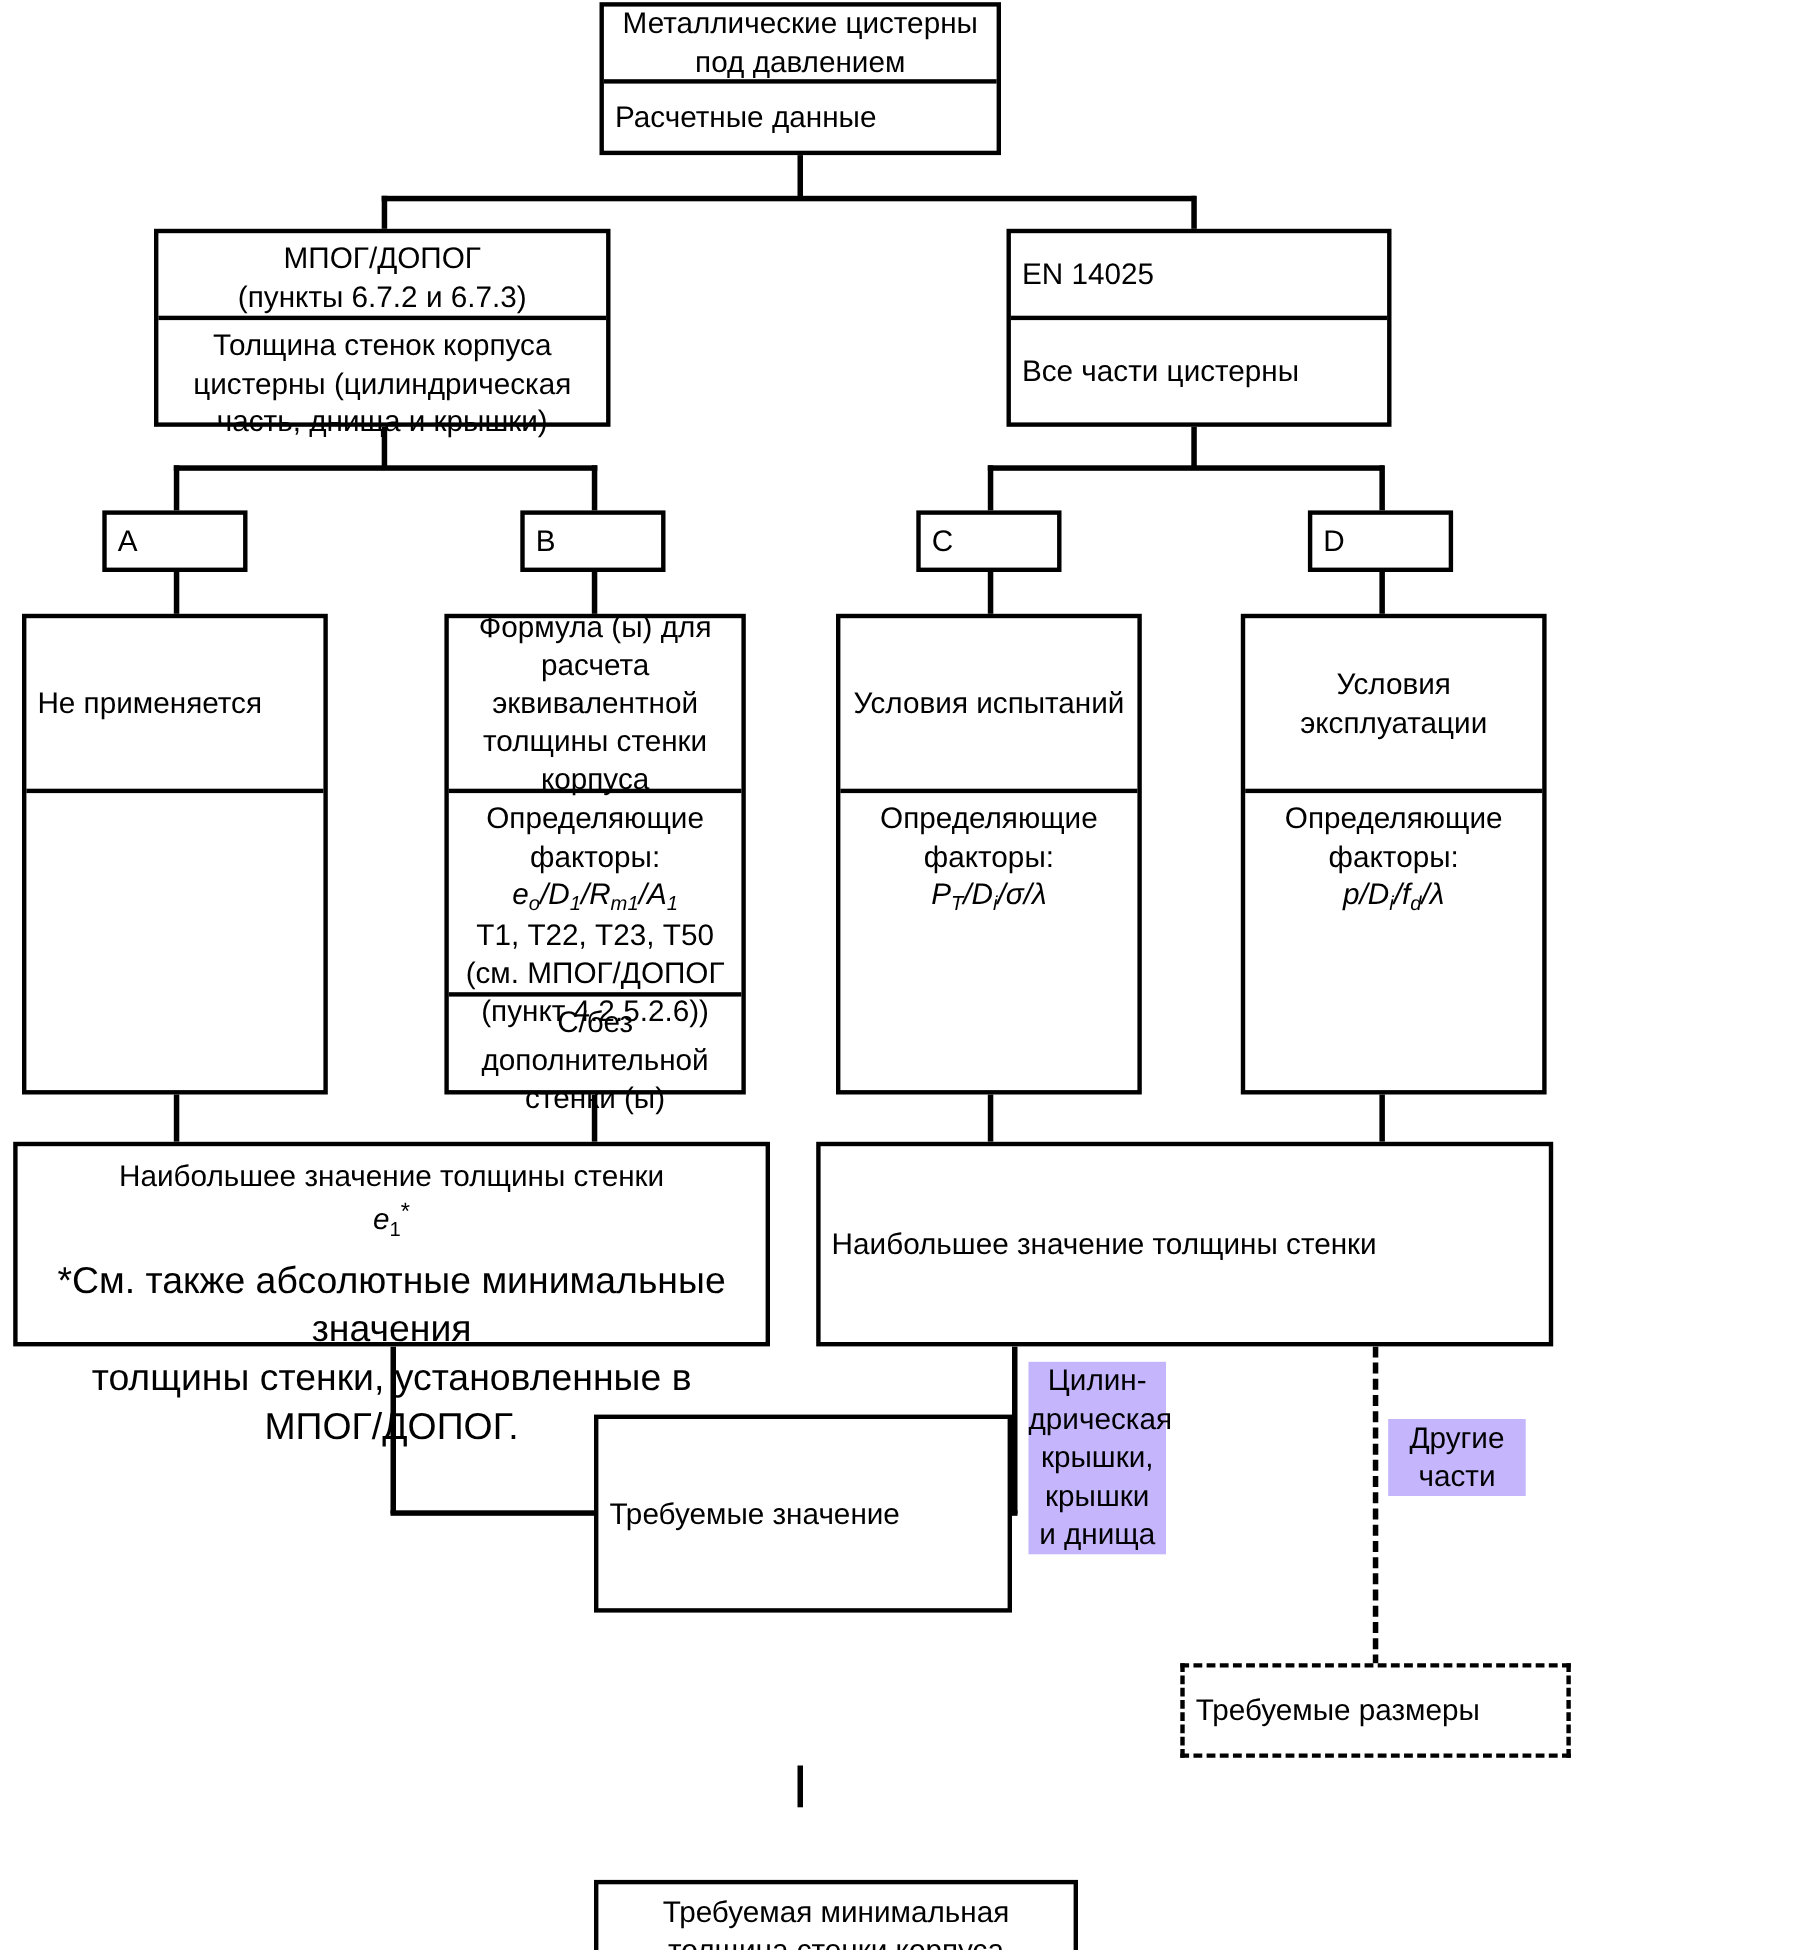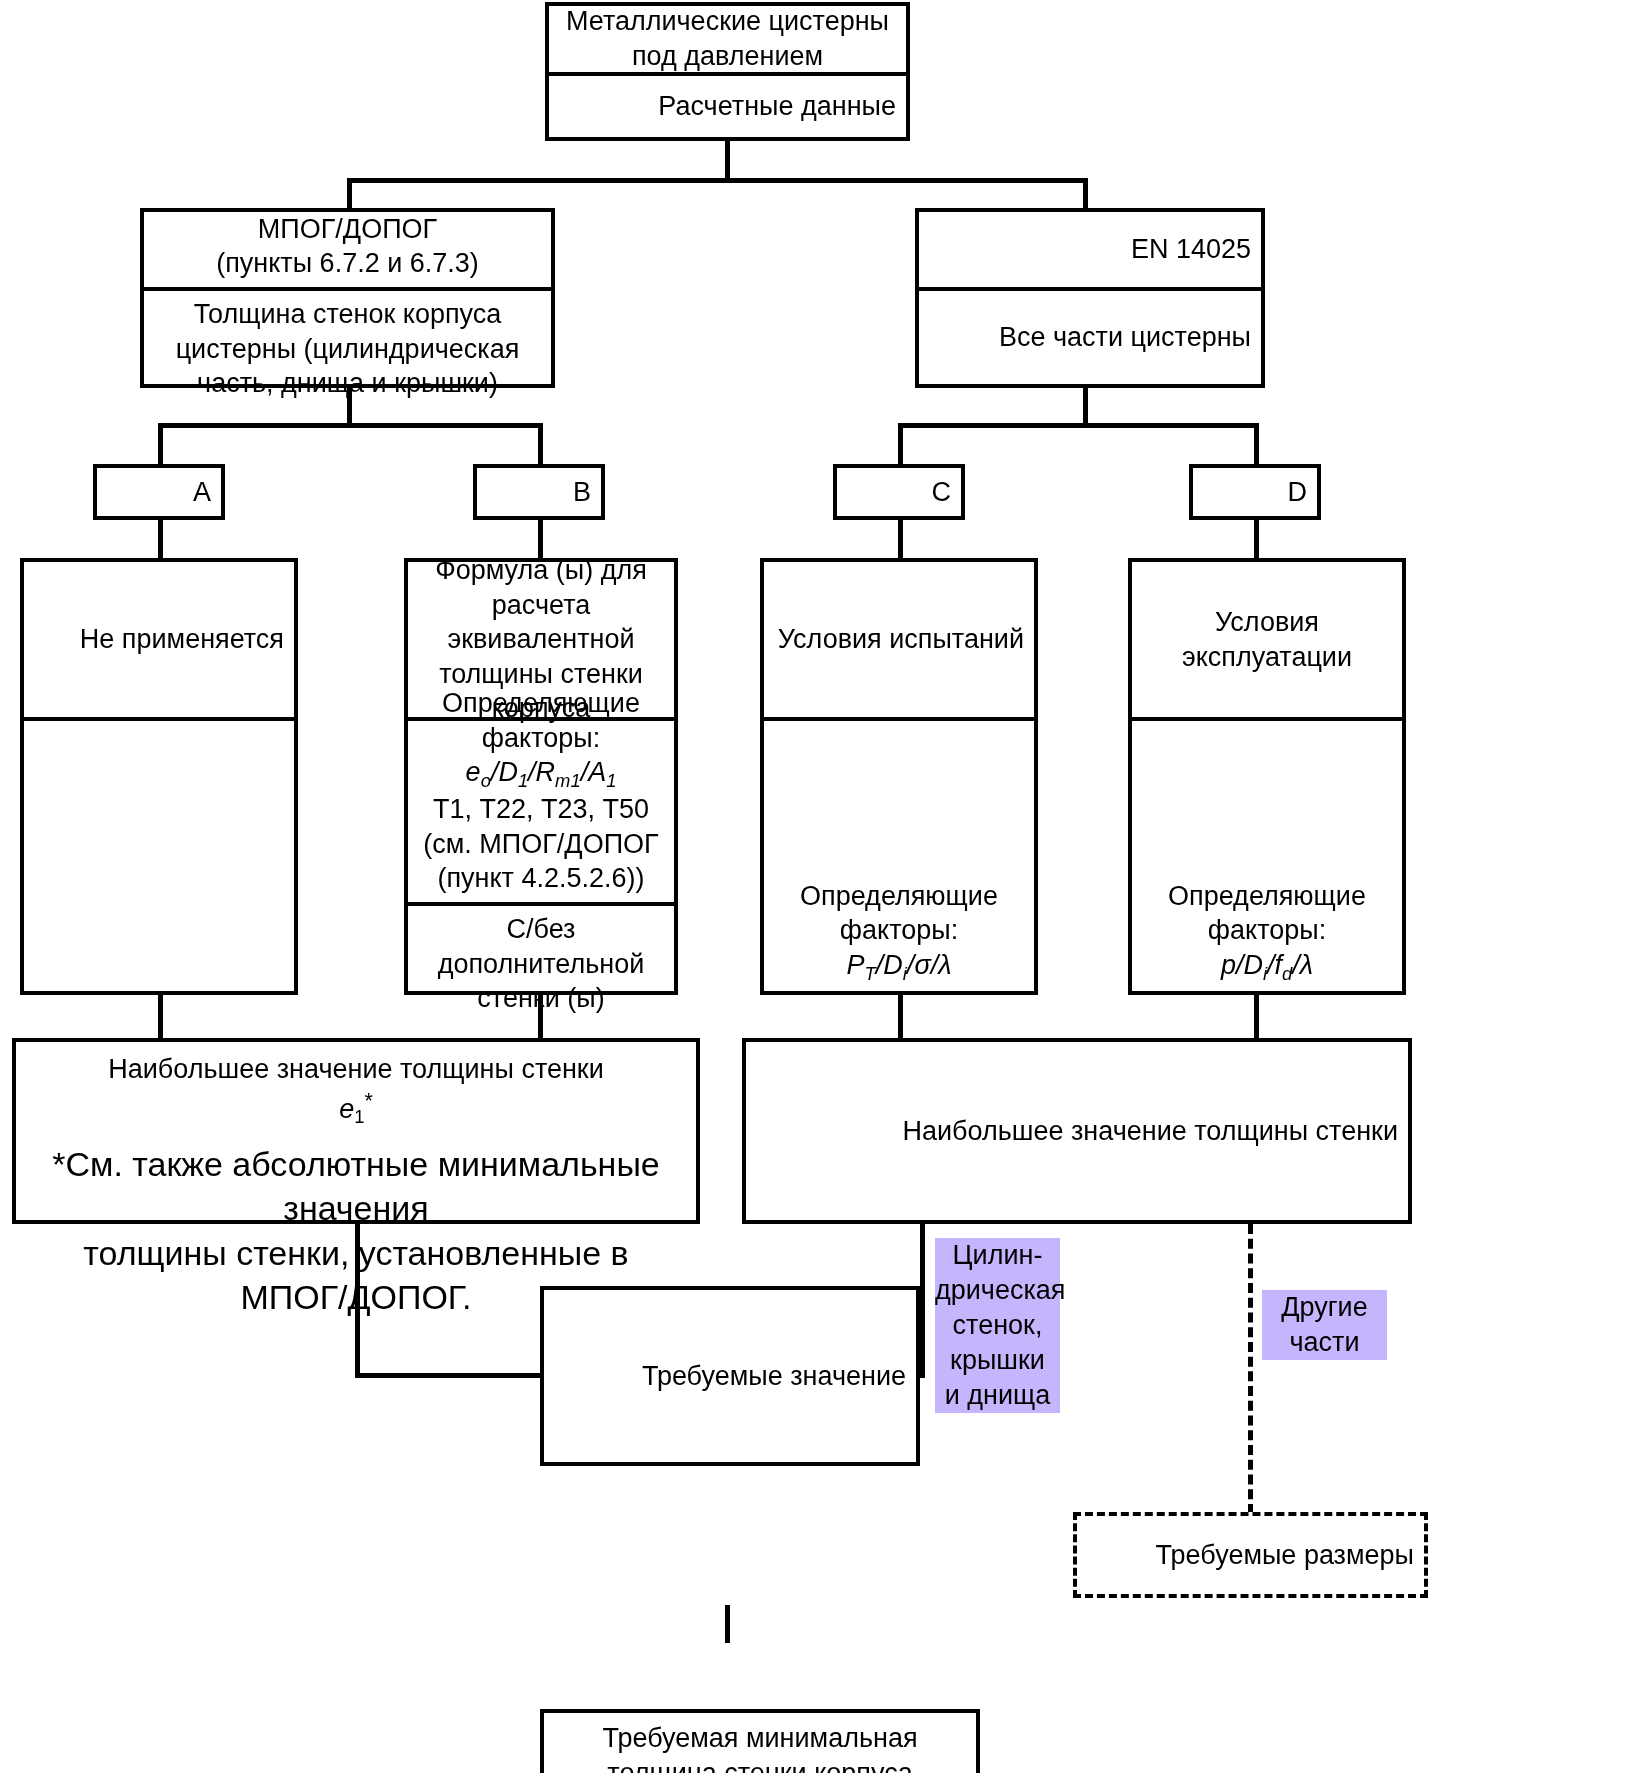--- a/index.html
+++ b/index.html
@@ -25,21 +25,21 @@
     flex-direction: column;
     z-index: 5;
   }
   .box.dashed {
     border: 4px dashed #000;
   }
   .cell {
     box-sizing: border-box;
     display: flex;
     align-items: center;
-    justify-content: flex-end;
+    justify-content: flex-start;
     text-align: center;
     padding: 6px 10px;
     line-height: 1.28;
     font-size: 27px;
   }
   .cell + .cell {
     border-top: 4px solid #000;
   }
   .line {
     position: absolute;
@@ -222,21 +222,21 @@
 
   <div class="box" style="left:742px; top:1038px; width:670px; height:186px;">
     <div class="cell" style="flex:1;">
       <span>Наибольшее значение толщины стенки</span>
     </div>
   </div>
 
   <div class="label" style="left:935px; top:1238px; width:125px;">
     <span style="display:block;">Цилин-</span>
     <span style="display:block;">дрическая</span>
-    <span style="display:block;">стенок,</span>
+    <span style="display:block;">крышки,</span>
     <span style="display:block;">крышки</span>
     <span style="display:block;">и днища</span>
   </div>
 
   <div class="label" style="left:1262px; top:1290px; width:125px;">
     <span style="display:block;">Другие</span>
     <span style="display:block;">части</span>
   </div>
 
   <div class="box" style="left:540px; top:1286px; width:380px; height:180px;">

